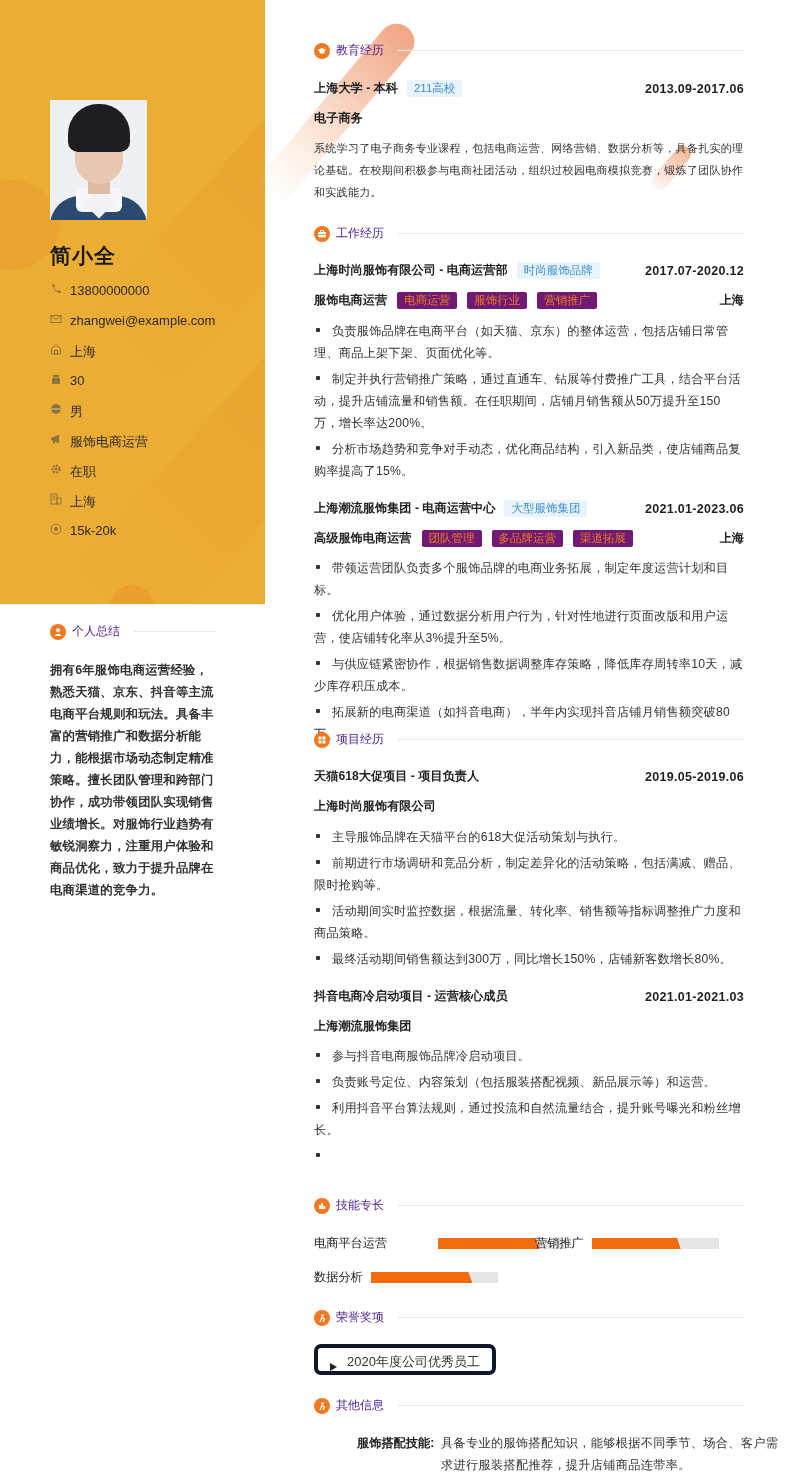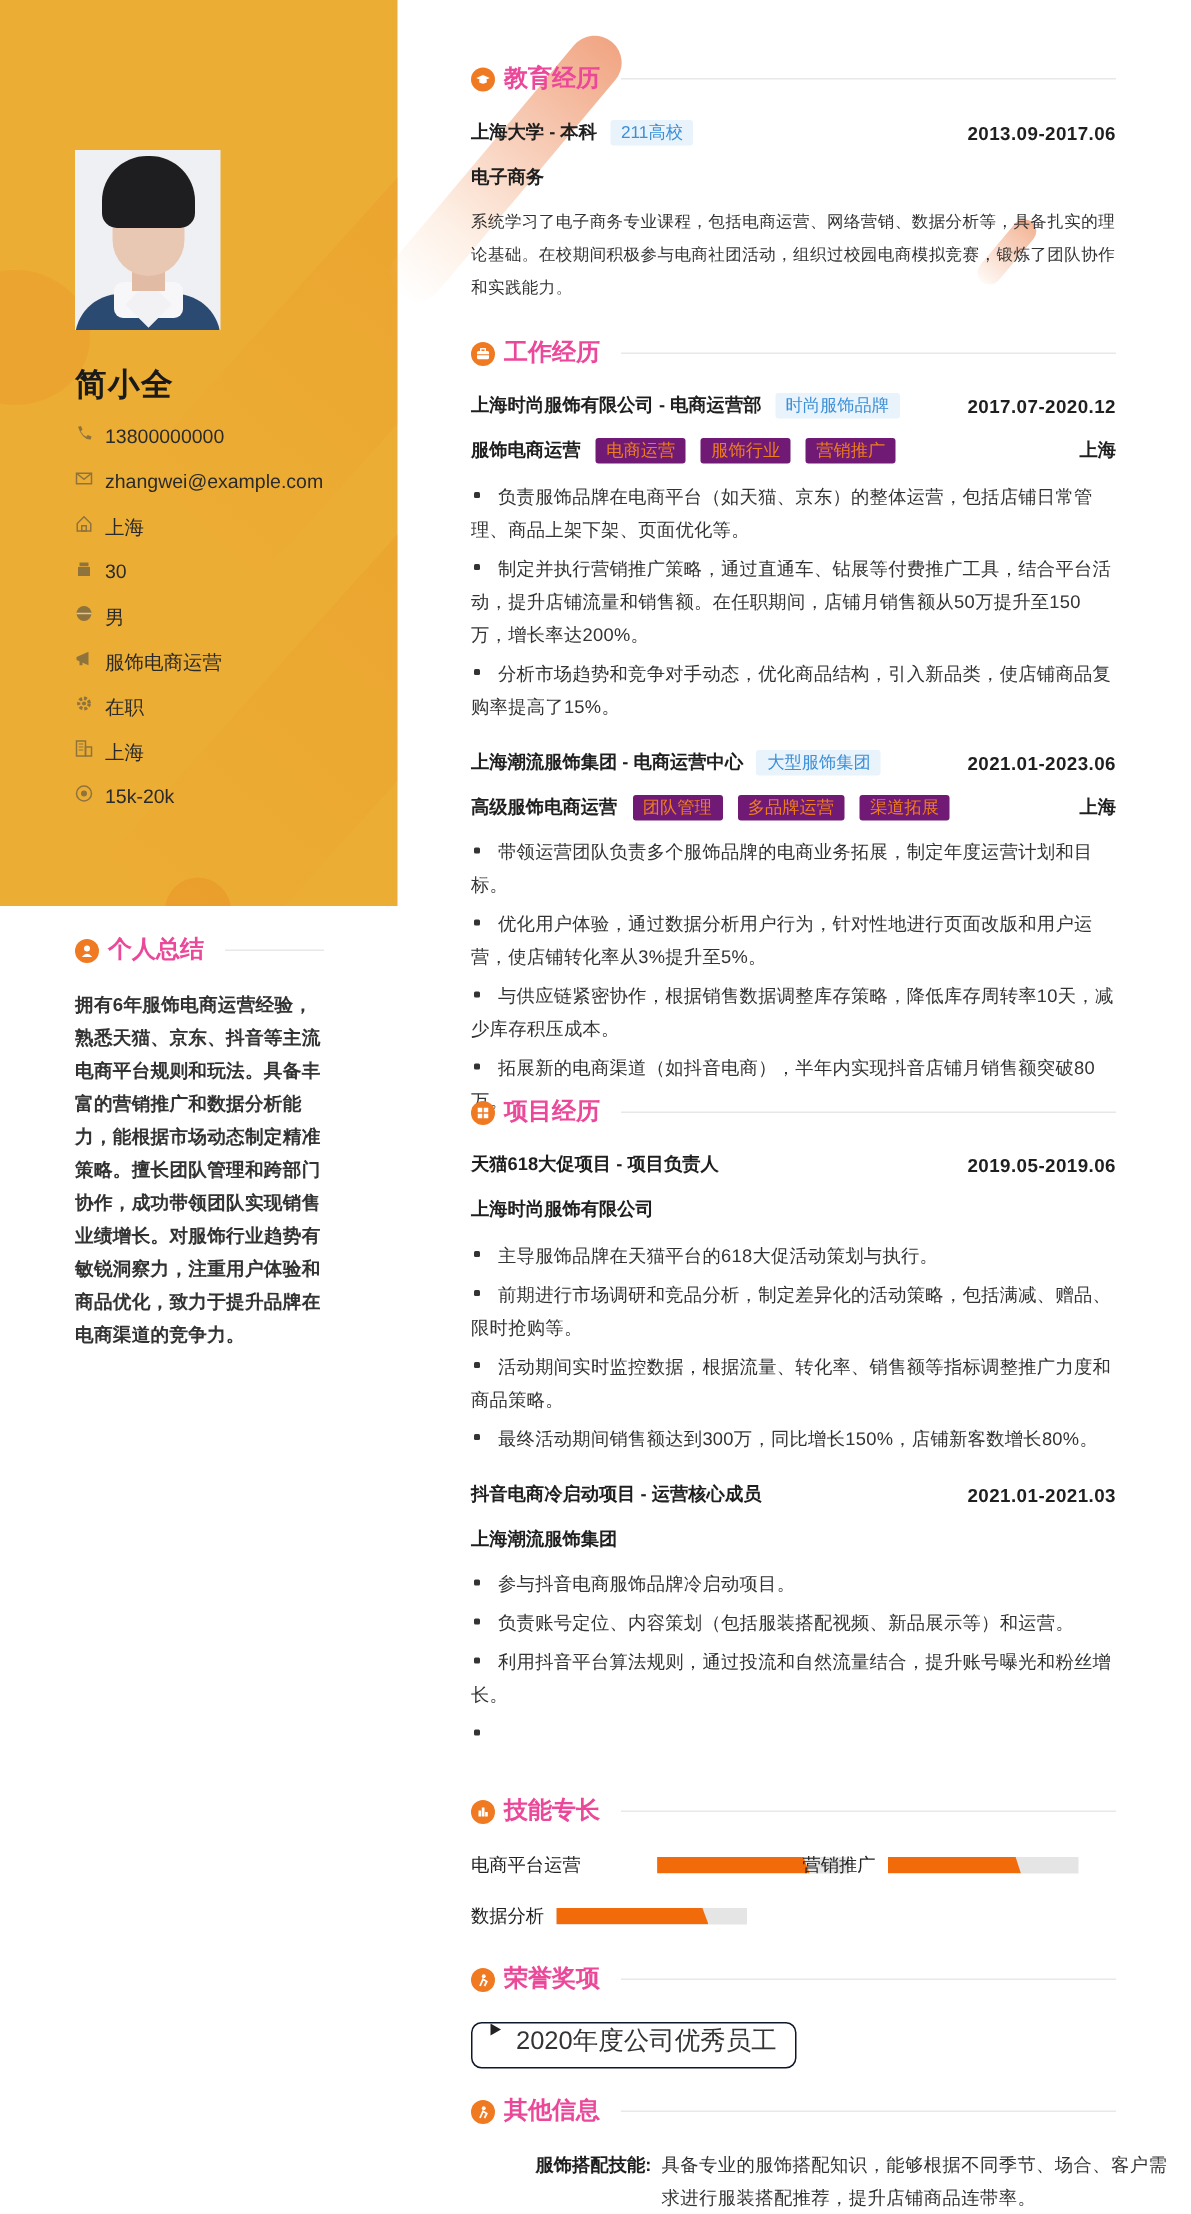--- a/index.html
+++ b/index.html
@@ -53,21 +53,21 @@
     font-size: 12.4px; line-height: 22px; color: #333; letter-spacing: 0.2px; font-weight: bold;
   }
 
   
   .sec-head { display: flex; align-items: center; }
   .sec-icon {
     width: 16px; height: 16px; border-radius: 50%; background: #f07a22;
     display: inline-flex; align-items: center; justify-content: center; margin-right: 6px; flex: none;
   }
   .sec-icon svg { width: 10px; height: 10px; }
-  .sec-title { font-size: 16px; font-weight: bold; color: #ec4899; white-space: nowrap; }
+  .sec-title { font-size: 12px; font-weight: normal; color: #4c1d95; white-space: nowrap; }
   .sec-line { flex: 1; height: 1px; background: #e8e8e8; margin-left: 14px; }
 
   
   .main { position: absolute; left: 314px; top: 0; width: 430px; }
   .deco-a {
     position: absolute; left: 390px; top: 28px; width: 36px; height: 220px; border-radius: 18px;
     background: linear-gradient(180deg, rgba(238,150,110,0.85) 0%, rgba(250,200,160,0.25) 75%, rgba(255,255,255,0) 100%);
     transform: rotate(40deg); transform-origin: top center; z-index: 0;
   }
   .deco-b {
@@ -85,22 +85,22 @@
   .para { font-size: 11px; line-height: 22px; color: #333; letter-spacing: 0.3px; }
   .bullets { list-style: none; }
   .bullets li { font-size: 12.2px; line-height: 22px; color: #333; margin-bottom: 4px; letter-spacing: 0.2px; }
   .bullets li .dot { display: inline-block; width: 4px; height: 4px; background: #333; border-radius: 1px; margin: 0 12px 3px 2px; vertical-align: middle; }
 
   .skill { display: flex; align-items: center; font-size: 12.2px; color: #222; }
   .bar { height: 11px; background: #e5e5e5; position: relative; margin-left: 8px; }
   .bar .fill { position: absolute; left: 0; top: 0; height: 11px; background: #f26b0a; clip-path: polygon(0 0, 96% 0, 100% 100%, 0 100%); }
 
   .award-btn {
-    display: inline-flex; align-items: flex-start; height: 31px; padding: 0 12px;
-    border: 1px solid #0f172a; border-radius: 7px; font-size: 17px; color: #333; background: #fff;
+    display: inline-flex; align-items: flex-end; height: 31px; padding: 0 12px;
+    border: 4px solid #0f172a; border-radius: 7px; font-size: 13px; color: #333; background: #fff;
   }
   .award-btn .tri { width: 0; height: 0; border-left: 7px solid #222; border-top: 4.5px solid transparent; border-bottom: 4.5px solid transparent; margin-right: 10px; }
 
   .other { display: flex; font-size: 12.2px; line-height: 22px; color: #333; }
   .other .k { font-weight: bold; color: #1f1f1f; flex: none; width: 84px; }
   .other .v { flex: 1; letter-spacing: 0.3px; }
 </style>
 </head>
 <body>
 

